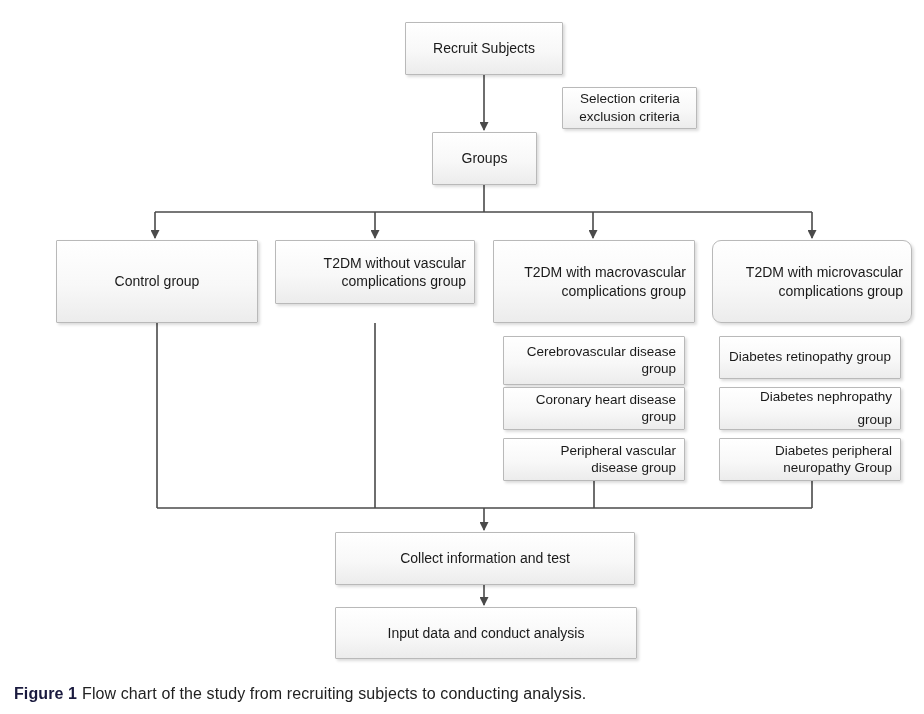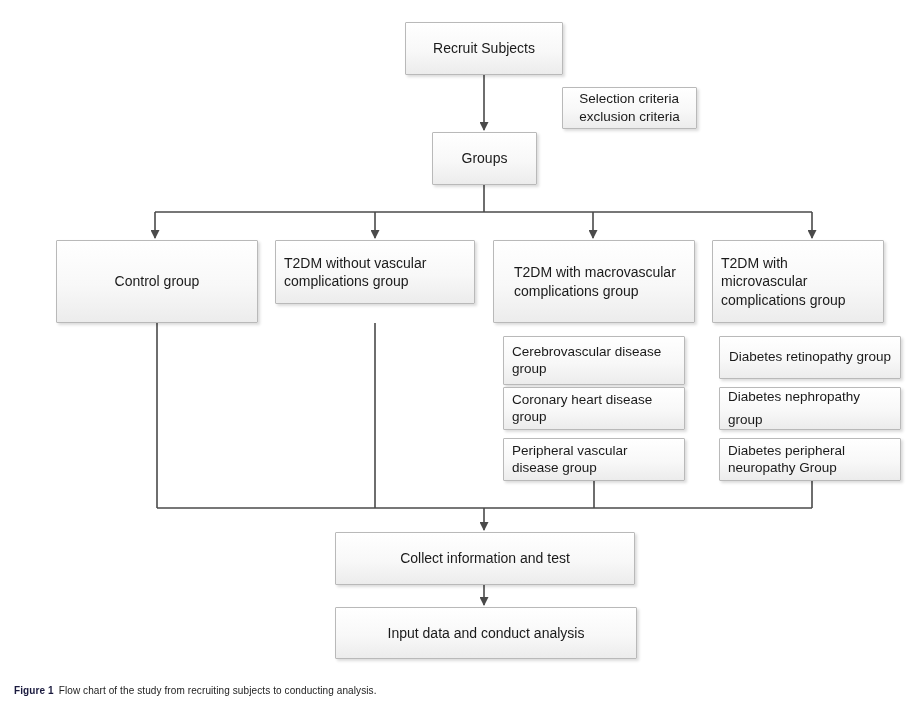--- a/index.html
+++ b/index.html
@@ -23,54 +23,54 @@
     left: 0; top: 0;
     width: 924px; height: 714px;
   }
   .connectors path { stroke: var(--line); stroke-width: 1.6; fill: none; }
   .connectors marker path { fill: var(--line); stroke: none; }
   .node {
     position: absolute;
     display: flex;
     align-items: center;
     justify-content: center;
-    text-align: left;
+    text-align: right;
     box-sizing: border-box;
     background: linear-gradient(180deg, var(--box-fill-top) 0%, #f8f8f8 55%, var(--box-fill-bottom) 100%);
     border: 1px solid var(--box-border);
     border-radius: 1px;
     box-shadow: 2px 2px 3px rgba(0,0,0,0.14);
     color: var(--text);
     font-size: 14px;
     line-height: 1.3;
     padding: 2px 8px;
   }
   .sub { font-size: 13.5px; line-height: 1.25; }
   .sub-right { line-height: 1.65; }
   .pre { white-space: pre-line; font-size: 13.5px; }
   #recruit  { left: 405px; top: 22px;  width: 158px; height: 53px; }
   #criteria { left: 562px; top: 87px;  width: 135px; height: 42px; }
   #groups   { left: 432px; top: 132px; width: 105px; height: 53px; }
   #control       { left: 56px;  top: 240px; width: 202px; height: 83px; }
   #t2dm-without  { left: 275px; top: 240px; width: 200px; height: 64px; }
   #t2dm-macro    { left: 493px; top: 240px; width: 202px; height: 83px; padding-left: 20px; }
-  #t2dm-micro    { left: 712px; top: 240px; width: 172px; height: 83px; }
+  #t2dm-micro    { left: 712px; top: 240px; width: 200px; height: 83px; border-radius: 9px; }
   #cerebrovascular { left: 503px; top: 336px; width: 182px; height: 49px; }
   #coronary        { left: 503px; top: 387px; width: 182px; height: 43px; }
   #peripheral      { left: 503px; top: 438px; width: 182px; height: 43px; }
   #retinopathy     { left: 719px; top: 336px; width: 182px; height: 43px; }
   #nephropathy     { left: 719px; top: 387px; width: 182px; height: 43px; }
   #neuropathy      { left: 719px; top: 438px; width: 182px; height: 43px; }
   #collect { left: 335px; top: 532px; width: 300px; height: 53px; }
   #input   { left: 335px; top: 607px; width: 302px; height: 52px; }
   .caption {
     position: absolute;
     left: 14px;
     top: 685px;
-    font-size: 10px;
+    font-size: 16px;
     color: #222222;
     letter-spacing: 0.1px;
   }
   .caption .prefix {
     font-weight: bold;
     color: #1a1a3e;
     margin-right: 5px;
   }
 </style>
 </head>

